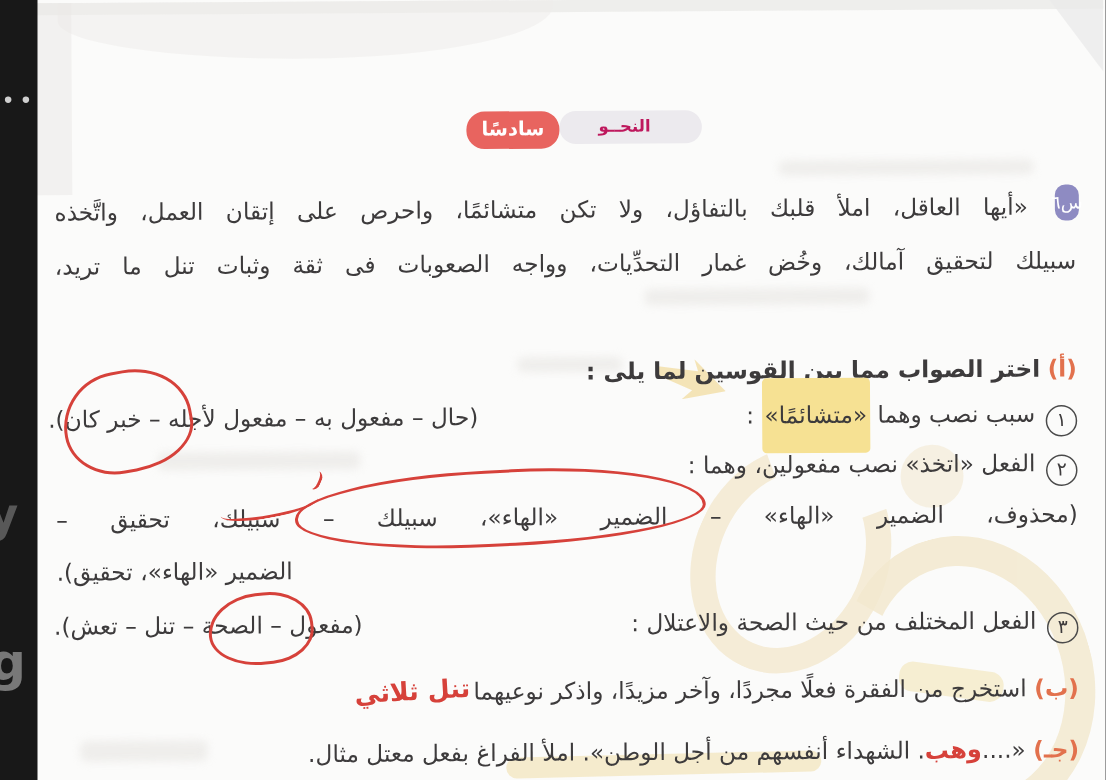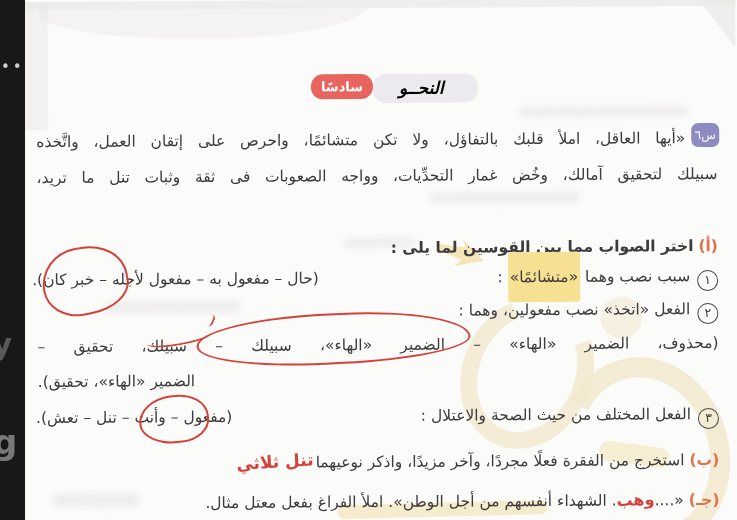--- a/index.html
+++ b/index.html
@@ -31,23 +31,23 @@
   
   .ghost{position:absolute;background:#e5e3e0;filter:blur(3px);opacity:.55;border-radius:4px;z-index:0;}
   .g1{left:405px;top:193px;width:150px;height:11px;}
   .g2{left:320px;top:238px;width:70px;height:10px;}
   .g3{left:80px;top:300px;width:135px;height:12px;}
   .g4{left:27px;top:492px;width:85px;height:14px;}
   .g5{left:495px;top:108px;width:170px;height:10px;}
   
   .hdr{position:absolute;left:287px;top:74px;display:flex;align-items:flex-start;z-index:2;}
   .hdr-red{background:var(--accent-red,#e8645f);color:#fff;font-size:13px;font-weight:bold;padding:5px 10px;border-radius:12px;position:relative;z-index:2;}
-  .hdr-gray{background:#eceaee;color:#000000;font-size:17px;font-weight:bold;padding:4px 26px 5px 26px;border-radius:13px;margin-right:-10px;padding-right:34px;font-style:italic;}
+  .hdr-gray{background:#eceaee;color:#be185d;font-size:11px;font-weight:bold;padding:4px 26px 5px 26px;border-radius:13px;margin-right:-10px;padding-right:34px;}
   
-  .qbadge{position:absolute;right:17px;top:125px;width:28px;height:24px;background:var(--badge-purple,#8e8bc2);color:#fff;font-size:12px;border-radius:7px;display:flex;align-items:center;justify-content:center;z-index:2;}
+  .qbadge{position:absolute;right:17px;top:125px;width:16px;height:24px;background:var(--badge-purple,#8e8bc2);color:#fff;font-size:12px;border-radius:7px;display:flex;align-items:center;justify-content:center;z-index:2;}
   
   .row{position:absolute;direction:rtl;color:#3d3b3c;font-size:15.5px;line-height:24px;white-space:nowrap;text-align:right;z-index:2;}
   .just{white-space:normal;text-align:justify;text-align-last:justify;}
   .split{display:flex;justify-content:space-between;}
   .grp{white-space:nowrap;}
   .lbl{color:var(--label-orange,#e2714d);font-weight:bold;margin-left:5px;}
   .bold{font-weight:bold;}
   .cnum{display:inline-block;width:19px;height:19px;line-height:18px;text-align:center;border:1.4px solid #4a4a4a;border-radius:50%;font-size:12.5px;vertical-align:-3px;margin-left:7px;}
   .hl{background:var(--highlight-yellow,#f6e193);border-radius:3px;padding:16px 2px;}
   .handwrite{color:var(--annotation-red,#d6413a);font-weight:bold;display:inline-block;transform:rotate(-3deg);font-size:17px;margin-right:2px;}
@@ -121,21 +121,21 @@
     <div class="row just" style="top:333px;left:12px;right:19px;">
       <span>(محذوف، الضمير «الهاء» – </span><span>الضمير «الهاء»، سبيلك</span><span> – سبيلك، تحقيق –</span>
     </div>
     <div class="row" style="top:368px;left:12px;">الضمير «الهاء»، تحقيق).</div>
 
     <div class="row split" style="top:404px;left:10px;right:19px;">
       <span class="grp">
         <span class="cnum">٣</span><span>الفعل المختلف من حيث الصحة والاعتلال :</span>
       </span>
       <span class="grp">
-        <span>(مفعول – </span><span>وأنت</span><span> – تنل – تعش).</span>
+        <span>(مفعول – </span><span>الصحة</span><span> – تنل – تعش).</span>
       </span>
     </div>
 
     <div class="row" style="top:449px;right:19px;">
       <span class="lbl">(ب)</span><span>استخرج من الفقرة فعلًا مجردًا، وآخر مزيدًا، واذكر نوعيهما</span><span class="handwrite">تنل ثلاثي</span>
     </div>
 
     <div class="row" style="top:490px;right:19px;">
       <span class="lbl">(جـ)</span><span>«....</span><span class="handwrite-inline">وهب</span><span>. الشهداء أنفسهم من أجل الوطن». املأ الفراغ بفعل معتل مثال.</span>
     </div>

